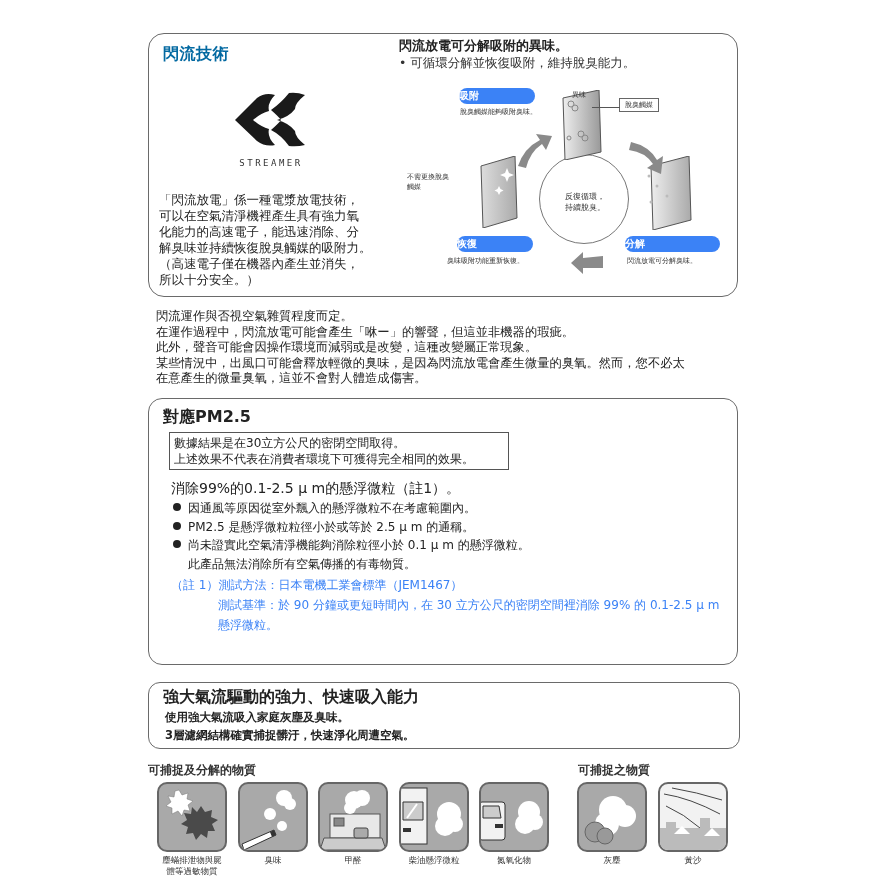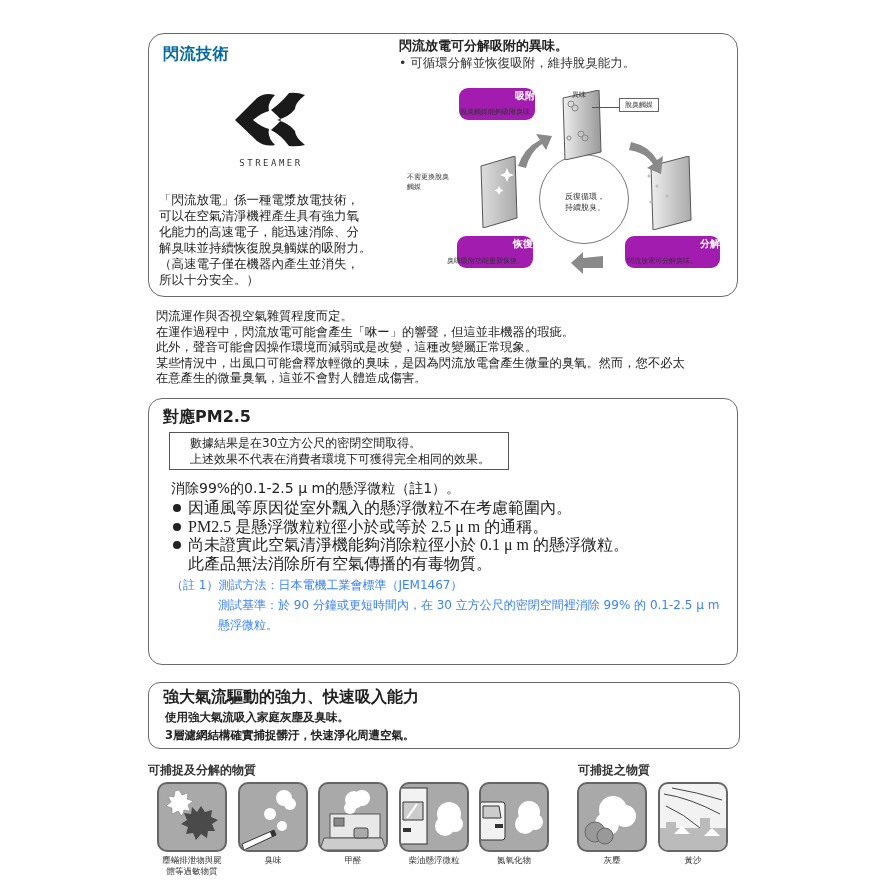--- a/index.html
+++ b/index.html
@@ -16,41 +16,41 @@
   .box-title { font-weight: bold; font-size: 16px; color: #0369a1; letter-spacing: 0.5px; }
   .b1-title { left: 14px; top: 10px; }
   .logo { left: 82px; top: 55px; width: 80px; height: 60px; }
   .logo-word { left: 82px; top: 124px; width: 80px; text-align: center; font-size: 9px; letter-spacing: 2.5px; color: #333; font-family: "DejaVu Sans Mono", monospace; }
   .b1-desc { left: 10px; top: 158px; width: 240px; font-size: 12.5px; line-height: 16px; color: #222; }
   .b1-desc div { white-space: nowrap; }
 
   .b1-heading { left: 250px; top: 3px; font-size: 13px; font-weight: bold; color: #222; }
   .b1-sub { left: 250px; top: 21px; font-size: 12.5px; color: #333; }
 
-  .pill { position: absolute; background: #a21caf; color: #fff; font-size: 10px; font-weight: bold;
-          border-radius: 9px; height: 32px; line-height: 16px; text-align: right; }
+  .pill { position: absolute; background: #3b82f6; color: #fff; font-size: 10px; font-weight: bold;
+          border-radius: 9px; height: 16px; line-height: 16px; text-align: left; }
   .tiny { position: absolute; font-size: 7px; color: #333; white-space: nowrap; }
   .cycle-circle { position: absolute; border: 1.5px solid #777; border-radius: 50%; background: #fff; }
   .panel { position: absolute; }
 
   
   .notes { left: 156px; top: 309px; width: 600px; font-size: 12.3px; line-height: 15.5px; color: #222; }
   .notes div { white-space: nowrap; }
 
   
   .box2 {
     left: 148px; top: 398px; width: 590px; height: 267px;
     border: 1.6px solid #6a6a6a; border-radius: 14px;
   }
   .b2-title { left: 14px; top: 8px; font-size: 16px; font-weight: bold; }
   .disclaimer { left: 20px; top: 33px; width: 340px; height: 38px; border: 1.2px solid #555;
-                padding: 2px 20px; font-size: 12px; line-height: 16px; color: #222; }
+                padding: 2px 4px; font-size: 12px; line-height: 16px; color: #222; }
   .disclaimer div { white-space: nowrap; }
   .b2-claim { left: 22px; top: 81px; font-size: 14px; color: #222; white-space: nowrap; }
-  .b2-bullets { left: 24px; top: 100px; font-size: 16px; line-height: 18.5px; color: #222; font-family: Liberation Serif, serif; }
+  .b2-bullets { left: 24px; top: 100px; font-size: 12px; line-height: 18.5px; color: #222; }
   .b2-bullets div { white-space: nowrap; }
   .bullet-dot { display: inline-block; width: 8px; height: 8px; background: #222; border-radius: 50%; margin-right: 7px; vertical-align: 1px; }
   .b2-note { left: 22px; top: 176px; font-size: 12px; line-height: 20px; color: #3b82f6; }
   .b2-note div { white-space: nowrap; }
 
   
   .box3 {
     left: 148px; top: 682px; width: 592px; height: 67px;
     border: 1.4px solid #6a6a6a; border-radius: 12px;
   }

